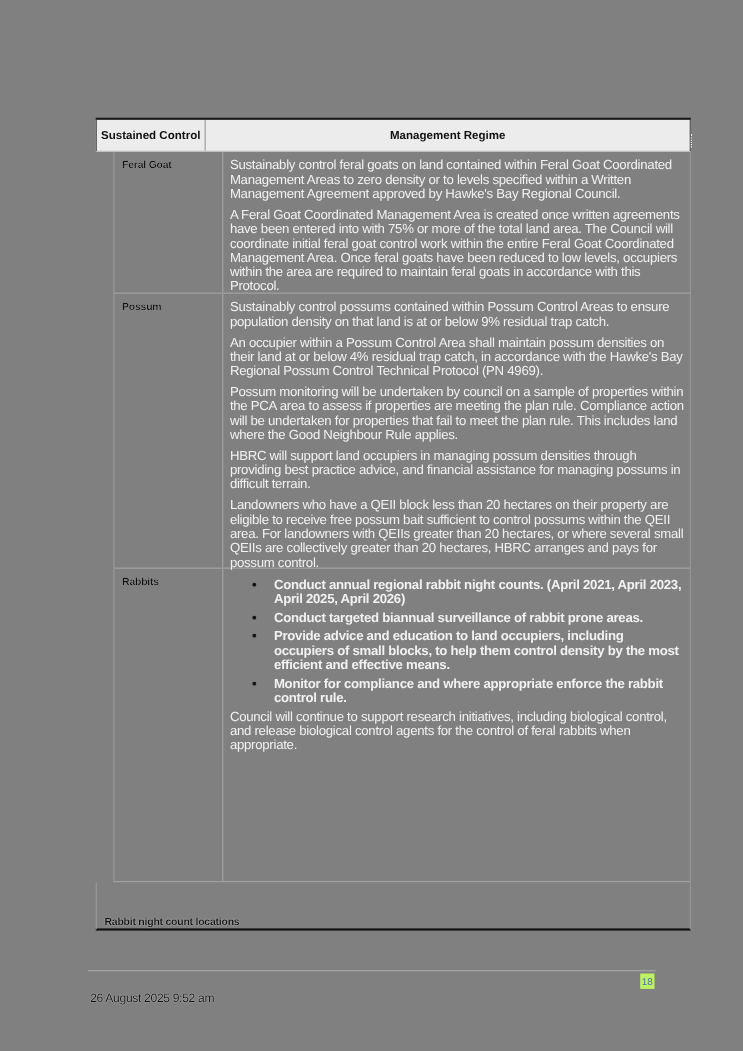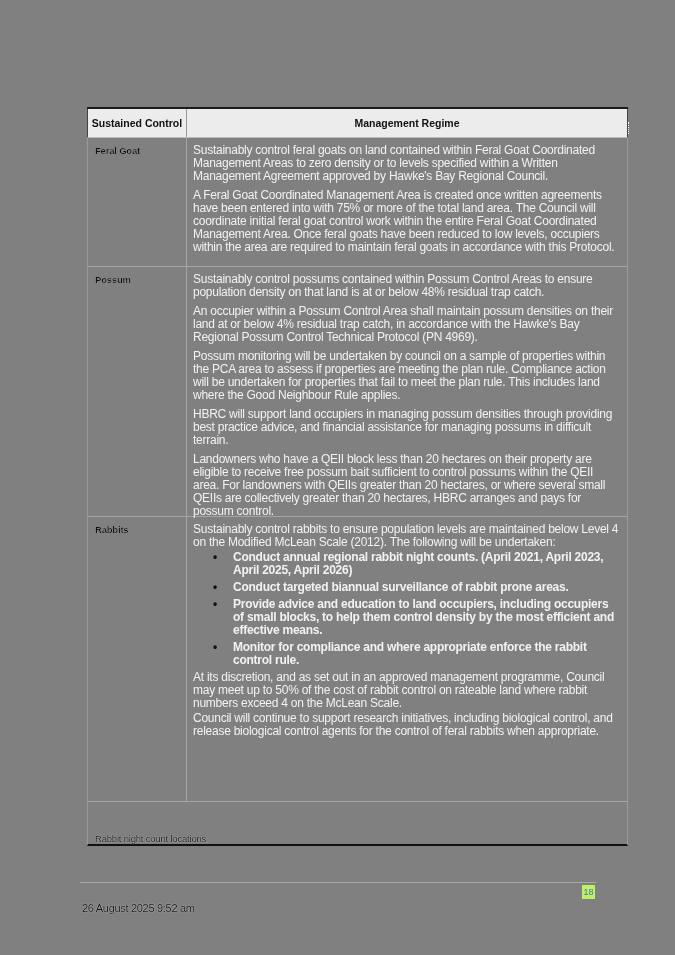--- a/index.html
+++ b/index.html
@@ -14,37 +14,38 @@
   .tbl-header {
     display:flex; height:28px; background:#ececec; color:#111;
     border-left:1px solid #444; border-right:1px solid #444; border-bottom:1px solid #bbb;
     font-weight:bold; font-size:10.5px;justify-content:center;
   }
   .th1 { width:98px; display:flex; align-items:center; justify-content:center; border-right:1px solid #999; }
   .th2 { flex:1; display:flex; align-items:center; justify-content:center; }
   .row {
     display:flex; border-left:1px solid #9a9a9a; border-right:1px solid #9a9a9a;
     border-bottom:1px solid #a5a5a5;
+    margin-left:16px;
   }
   .c1 {
     width:91px; padding:7px 0 0 7px; font-size:9.5px; font-weight:bold; color:#111;
     border-right:1px solid #a5a5a5; letter-spacing:-0.2px;
     text-shadow:0 0 0.4px #fff;
   }
   .c2 { flex:1; padding:6px 5px 4px 6px; font-size:12px; line-height:13px; letter-spacing:-0.25px; }
   .c2 p { margin:0 0 6px 0; }
   .c2 ul { margin:2px 0 2px 0; padding:0 0 0 40px; list-style:none;font-weight:bold; }
   .c2 li { position:relative; margin:0 0 4px 0; }
   .c2 li::before { content:"\2022"; position:absolute; left:-20px; color:#111; }
   .last-row {
     height:42px; border-left:1px solid #9a9a9a; border-right:1px solid #9a9a9a;
     border-bottom:2px solid #111; position:relative;
   }
   .last-row span {
-    position:absolute; left:7px; bottom:0px; font-size:9.5px; font-weight:normal; color:#111;
+    position:absolute; left:7px; bottom:0px; font-size:9.5px; font-weight:bold; color:#111;
     text-shadow:0 0 1px #fff; letter-spacing:-0.2px;
   }
   .edge-mark { position:absolute; left:628px; top:122px; width:2px; height:12px; border-left:1px dotted #fff; }
   .footer-line { position:absolute; left:80px; top:882px; width:516px; height:1px; background:#a8a8a8; }
   .page-num {
     position:absolute; left:582px; top:885px; width:13px; height:14px; background:#bef264;
     color:#4a6fb5; font-size:9px; display:flex; align-items:center; justify-content:center;
   }
   .timestamp { position:absolute; left:82px; top:902px; font-size:11px; color:#111; text-shadow:0 0 1px #fff; letter-spacing:-0.3px; }
 </style>
@@ -61,39 +62,37 @@
     <div class="c1">Feral Goat</div>
     <div class="c2">
       <p>Sustainably control feral goats on land contained within Feral Goat Coordinated Management Areas to zero density or to levels specified within a Written Management Agreement approved by Hawke's Bay Regional Council.</p>
       <p> A Feral Goat Coordinated Management Area is created once written agreements have been entered into with 75% or more of the total land area. The Council will coordinate initial feral goat control work within the entire Feral Goat Coordinated Management Area. Once feral goats have been reduced to low levels, occupiers within the area are required to maintain feral goats in accordance with this Protocol.</p>
     </div>
   </div>
 
   <div class="row" style="height:249px">
     <div class="c1">Possum</div>
     <div class="c2">
-      <p>Sustainably control possums contained within Possum Control Areas to ensure population density on that land is at or below 48% residual trap catch.</p>
+      <p>Sustainably control possums contained within Possum Control Areas to ensure population density on that land is at or below 9% residual trap catch.</p>
       <p>An occupier within a Possum Control Area shall maintain possum densities on their land at or below 4% residual trap catch, in accordance with the Hawke's Bay Regional Possum Control Technical Protocol (PN 4969).</p>
       <p>Possum monitoring will be undertaken by council on a sample of properties within the PCA area to assess if properties are meeting the plan rule. Compliance action will be undertaken for properties that fail to meet the plan rule. This includes land where the Good Neighbour Rule applies.</p>
       <p>HBRC will support land occupiers in managing possum densities through providing best practice advice, and financial assistance for managing possums in difficult terrain.</p>
       <p>Landowners who have a QEII block less than 20 hectares on their property are eligible to receive free possum bait sufficient to control possums within the QEII area. For landowners with QEIIs greater than 20 hectares, or where several small QEIIs are collectively greater than 20 hectares, HBRC arranges and pays for possum control.</p>
     </div>
   </div>
 
   <div class="row" style="height:284px">
     <div class="c1">Rabbits</div>
     <div class="c2">
-      <p style="margin-bottom:2px">Sustainably control rabbits to ensure population levels are maintained below Level 4 on the Modified McLean Scale (2012). The following will be undertaken:</p>
       <ul>
         <li>Conduct annual regional rabbit night counts. (April 2021, April 2023, April 2025, April 2026)</li>
         <li>Conduct targeted biannual surveillance of rabbit prone areas.</li>
         <li>Provide advice and education to land occupiers, including occupiers of small blocks, to help them control density by the most efficient and effective means.</li>
         <li>Monitor for compliance and where appropriate enforce the rabbit control rule.</li>
       </ul>
-      <p style="margin-bottom:2px">At its discretion, and as set out in an approved management programme, Council may meet up to 50% of the cost of rabbit control on rateable land where rabbit numbers exceed 4 on the McLean Scale.</p>
       <p>Council will continue to support research initiatives, including biological control, and release biological control agents for the control of feral rabbits when appropriate.</p>
     </div>
   </div>
 
   <div class="last-row">
     <span>Rabbit night count locations</span>
   </div>
 </div>
 
 <div class="edge-mark"></div>

